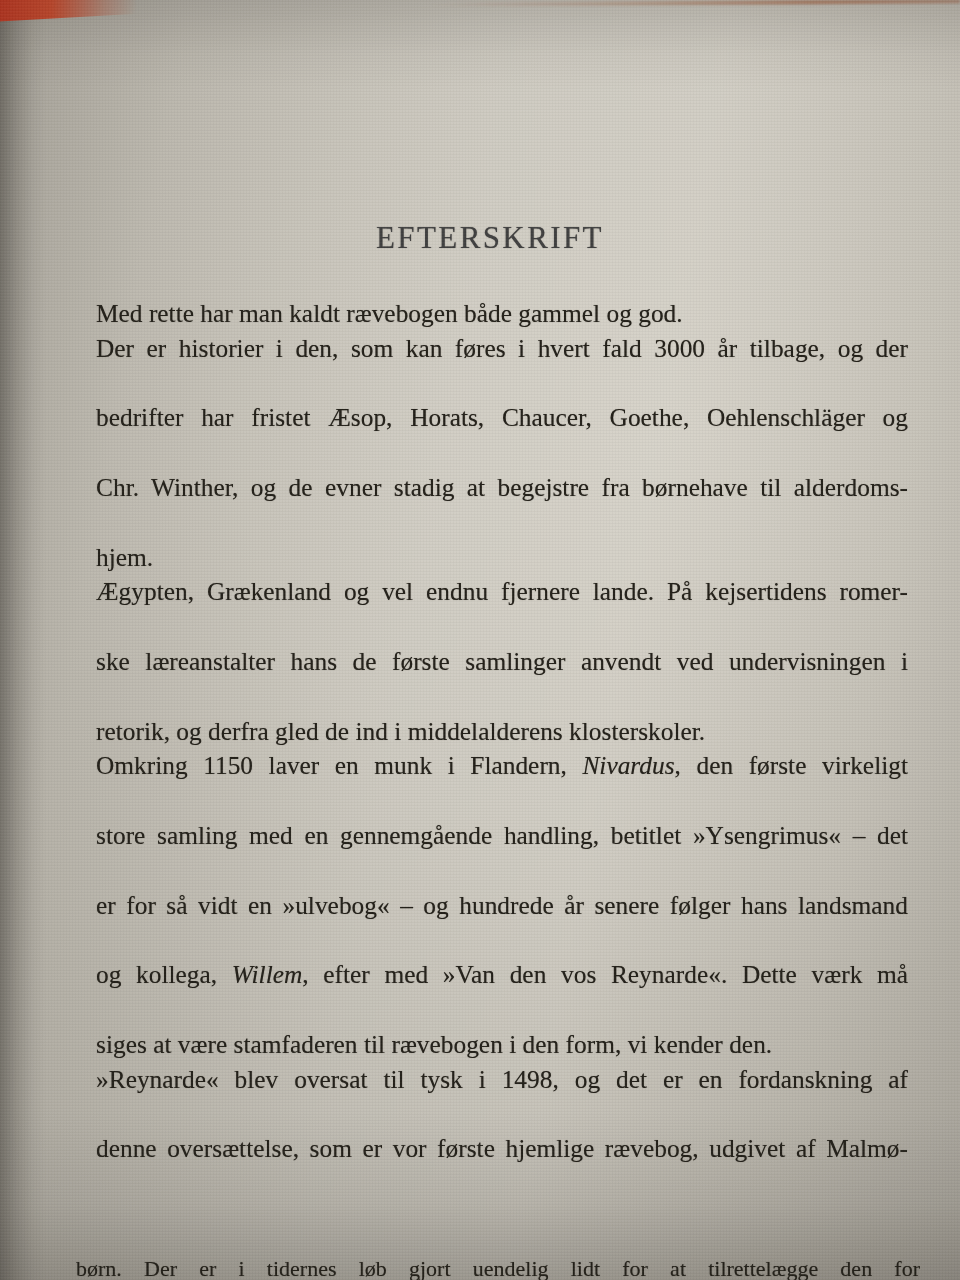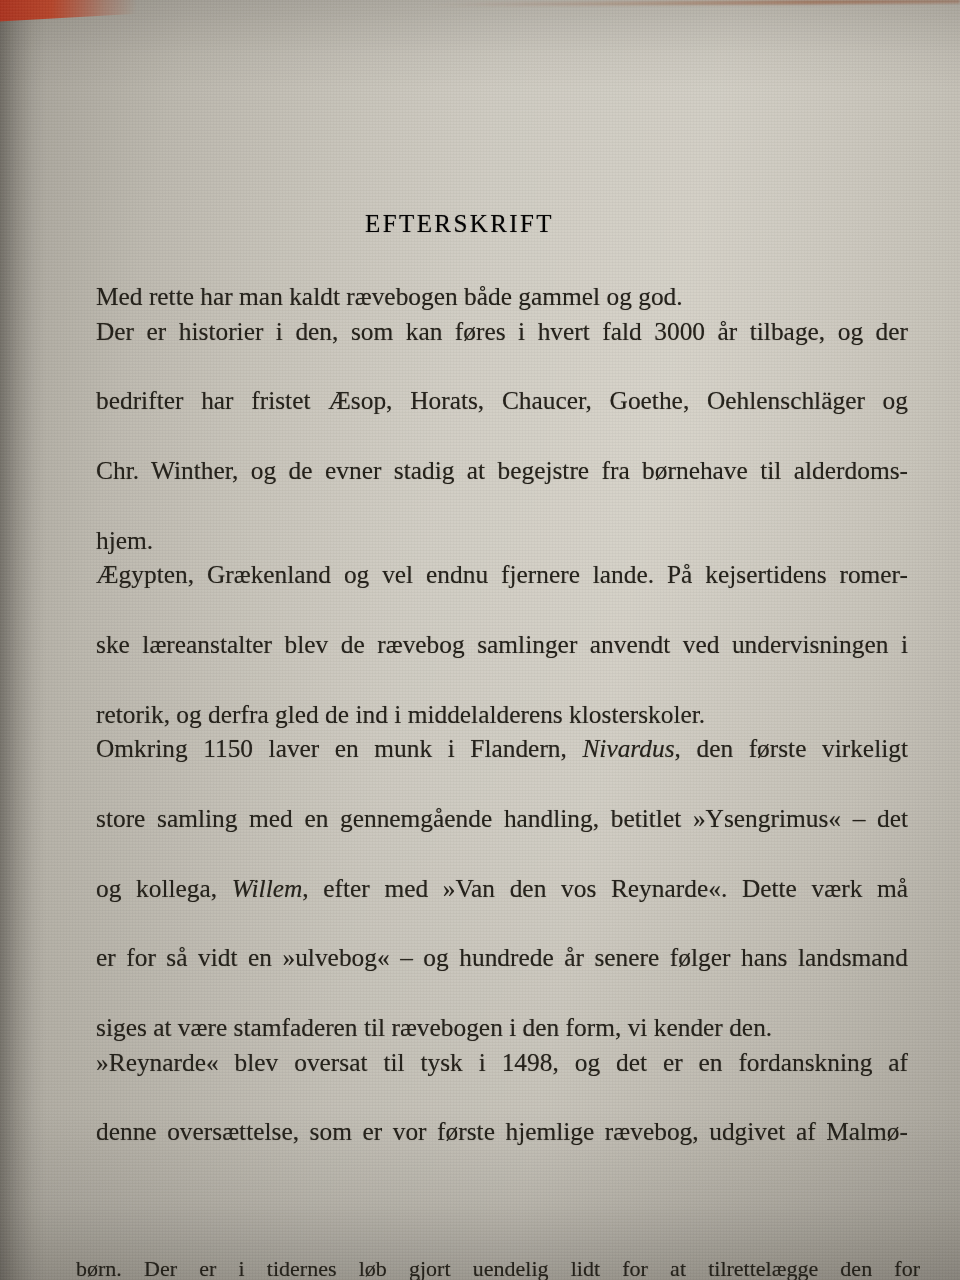--- a/index.html
+++ b/index.html
@@ -102,28 +102,28 @@
   
   .content {
     position: absolute;
     left: 76px;
     top: 0;
     width: 832px;
     color: #221f1c;
   }
 
   .chapter-title {
-    margin: 1px;
+    margin: 12px;
     padding-top: 210px;
     padding-left: 288px;
-    font-size: 25px;
+    font-size: 31px;
     font-weight: 400;
     letter-spacing: 2.4px;
     line-height: 1;
-    color: #000000;
+    color: #404040;
     text-shadow: 0 0 1.1px rgba(40,36,32,0.55);
   }
 
   .body-block {
     margin-top: 43px;
     font-size: 25.4px;
     line-height: 34.8px;
     text-align: justify;
     text-justify: inter-word;
     color: #232019;
@@ -196,29 +196,29 @@
 
       <p>
         <span class="j">Der er historier i den, som kan føres i hvert fald 3000 år tilbage, og der</span>
         <span class="j">bedrifter har fristet Æsop, Horats, Chaucer, Goethe, Oehlenschläger og</span>
         <span class="j">Chr. Winther, og de evner stadig at begejstre fra børnehave til alderdoms-</span>
         <span class="last">hjem.</span>
       </p>
 
       <p>
         <span class="j">Ægypten, Grækenland og vel endnu fjernere lande. På kejsertidens romer-</span>
-        <span class="j">ske læreanstalter blev de rævebog samlinger anvendt ved undervisningen i</span>
+        <span class="j">ske læreanstalter hans de første samlinger anvendt ved undervisningen i</span>
         <span class="last">retorik, og derfra gled de ind i middelalderens klosterskoler.</span>
       </p>
 
       <p>
         <span class="j">Omkring 1150 laver en munk i Flandern, <em>Nivardus</em>, den første virkeligt</span>
         <span class="j">store samling med en gennemgående handling, betitlet »Ysengrimus« – det</span>
+        <span class="j">er for så vidt en »ulvebog« – og hundrede år senere følger hans landsmand</span>
         <span class="j">og kollega, <em>Willem</em>, efter med »Van den vos Reynarde«. Dette værk må</span>
-        <span class="j">er for så vidt en »ulvebog« – og hundrede år senere følger hans landsmand</span>
         <span class="last">siges at være stamfaderen til rævebogen i den form, vi kender den.</span>
       </p>
 
       <p>
         <span class="j">»Reynarde« blev oversat til tysk i 1498, og det er en fordanskning af</span>
         <span class="j">denne oversættelse, som er vor første hjemlige rævebog, udgivet af Malmø-</span>
 
       </p>
 
     </div>

